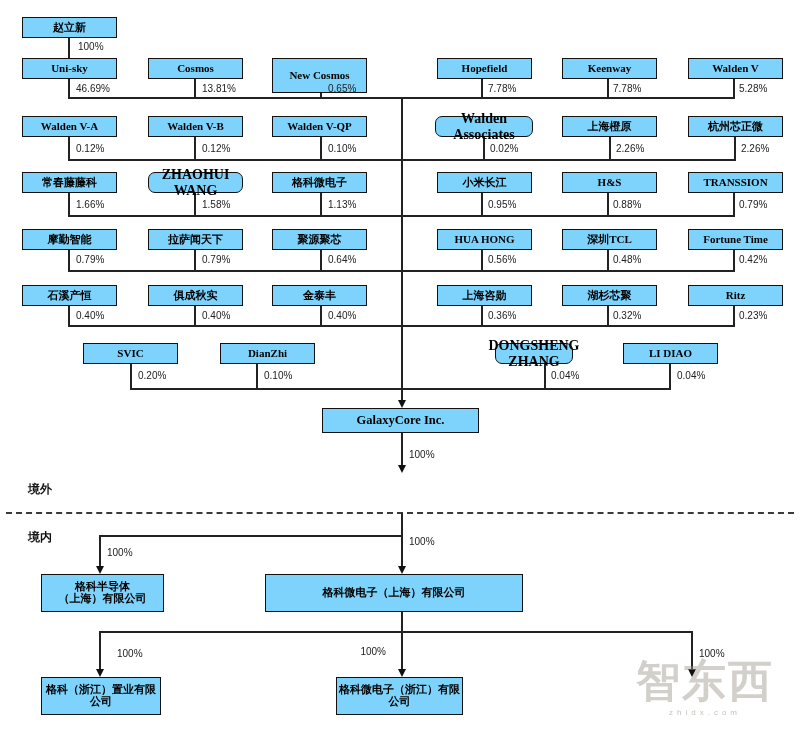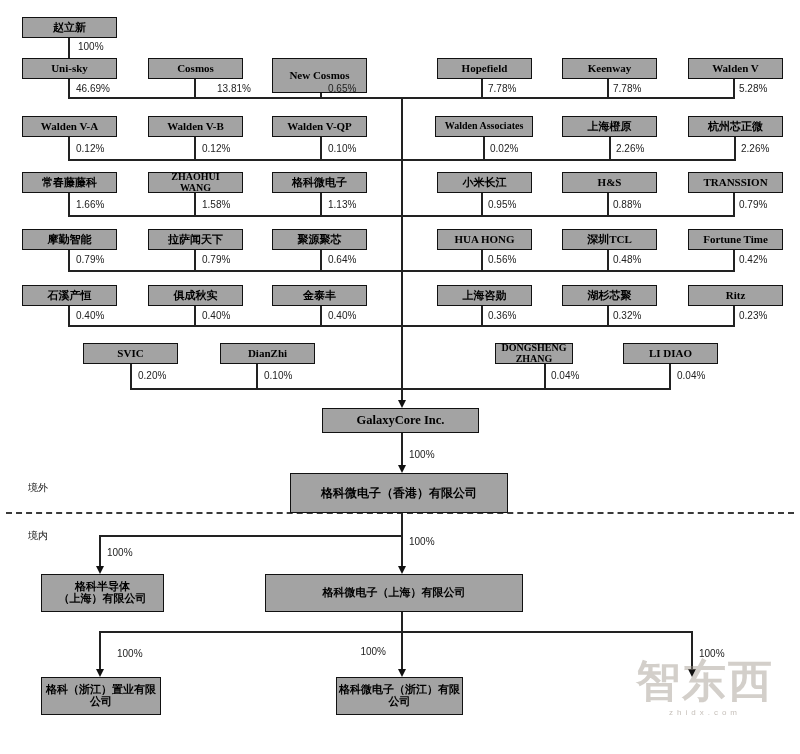--- a/index.html
+++ b/index.html
@@ -1,42 +1,42 @@
 <!DOCTYPE html>
 <html><head>
 <meta charset="utf-8">
 <style>
   html,body{margin:0;padding:0;background:#fff;}
   #stage{
     position:relative;width:800px;height:754px;background:#fff;overflow:hidden;
     font-family:"Liberation Serif",serif;
   }
   .box{
-    position:absolute;box-sizing:border-box;border:1.5px solid #111;background:#a3a3a3;
+    position:absolute;box-sizing:border-box;border:1.5px solid #111;background:#7dd3fc;
     display:flex;align-items:center;justify-content:center;text-align:center;
     font-weight:bold;font-size:11px;line-height:1.08;color:#000;
     white-space:pre-line;z-index:2;
   }
-  .fs10{font-size:10px;}
+  .fs10{font-size:14px;border-radius:7px;}
   .fs12{font-size:12px;}
   .fs125{font-size:12.5px;}
   .pct{
     position:absolute;font-family:"Liberation Sans",sans-serif;font-size:10px;
     color:#222;z-index:3;white-space:nowrap;
   }
   .hl,.vl{position:absolute;background:#222;z-index:1;}
   .hl{height:2px;}
   .vl{width:2px;}
   .arrow{
     position:absolute;width:0;height:0;z-index:2;
     border-left:4.5px solid transparent;border-right:4.5px solid transparent;
     border-top:8px solid #111;
   }
   .dash{position:absolute;border-top:2px dashed #3a3a3a;z-index:0;}
-  .region{position:absolute;font-size:10px;color:#111;z-index:3;}
+  .region{position:absolute;font-size:12px;color:#111;z-index:3;font-weight:bold;}
   .watermark{
     position:absolute;left:612px;top:660px;width:186px;text-align:center;z-index:5;
     pointer-events:none;
   }
   .watermark .wm-main{
     font-size:44px;font-weight:bold;letter-spacing:2px;
     color:rgba(158,148,138,0.45);line-height:1;
   }
   .watermark .wm-sub{
     font-family:"Liberation Sans",sans-serif;font-size:8px;letter-spacing:4px;
@@ -58,21 +58,21 @@
   <div class="box" style="left:437px;top:58px;width:95px;height:21px">Hopefield</div>
   <div class="box" style="left:562px;top:58px;width:95px;height:21px">Keenway</div>
   <div class="box" style="left:688px;top:58px;width:95px;height:21px">Walden V</div>
   <div class="vl" style="left:68px;top:79px;height:18px"></div>
   <div class="vl" style="left:194px;top:79px;height:18px"></div>
   <div class="vl" style="left:320px;top:79px;height:18px"></div>
   <div class="vl" style="left:481px;top:79px;height:18px"></div>
   <div class="vl" style="left:607px;top:79px;height:18px"></div>
   <div class="vl" style="left:733px;top:79px;height:18px"></div>
   <div class="pct" style="left:76px;top:83px">46.69%</div>
-  <div class="pct" style="left:217px;top:83px">13.81%</div>
+  <div class="pct" style="left:202px;top:83px">13.81%</div>
   <div class="pct" style="left:328px;top:83px">0.65%</div>
   <div class="pct" style="left:488px;top:83px">7.78%</div>
   <div class="pct" style="left:613px;top:83px">7.78%</div>
   <div class="pct" style="left:739px;top:83px">5.28%</div>
   <div class="hl" style="left:68px;top:97px;width:667px"></div>
 
   <div class="box" style="left:22px;top:116px;width:95px;height:21px">Walden V-A</div>
   <div class="box" style="left:148px;top:116px;width:95px;height:21px">Walden V-B</div>
   <div class="box" style="left:272px;top:116px;width:95px;height:21px">Walden V-QP</div>
   <div class="box fs10" style="left:435px;top:116px;width:98px;height:21px">Walden Associates</div>
@@ -169,21 +169,20 @@
   <div class="hl" style="left:130px;top:388px;width:541px"></div>
 
   <div class="vl" style="left:401px;top:97px;height:304px"></div>
   <div class="arrow" style="left:398px;top:400px"></div>
 
   <div class="box fs125" style="left:322px;top:408px;width:157px;height:25px">GalaxyCore Inc.</div>
   <div class="vl" style="left:401px;top:433px;height:33px"></div>
   <div class="arrow" style="left:398px;top:465px"></div>
   <div class="pct" style="left:409px;top:449px">100%</div>
 
-  <div class="box fs12" style="left:290px;top:473px;width:218px;height:40px">格科微电子（香港）有限公司</div>
 
   <div class="region" style="left:28px;top:481px">境外</div>
   <div class="dash" style="left:6px;top:512px;width:788px"></div>
   <div class="region" style="left:28px;top:529px">境内</div>
 
   <div class="vl" style="left:401px;top:513px;height:54px"></div>
   <div class="hl" style="left:99px;top:535px;width:304px"></div>
   <div class="vl" style="left:99px;top:535px;height:32px"></div>
   <div class="arrow" style="left:96px;top:566px"></div>
   <div class="arrow" style="left:398px;top:566px"></div>

